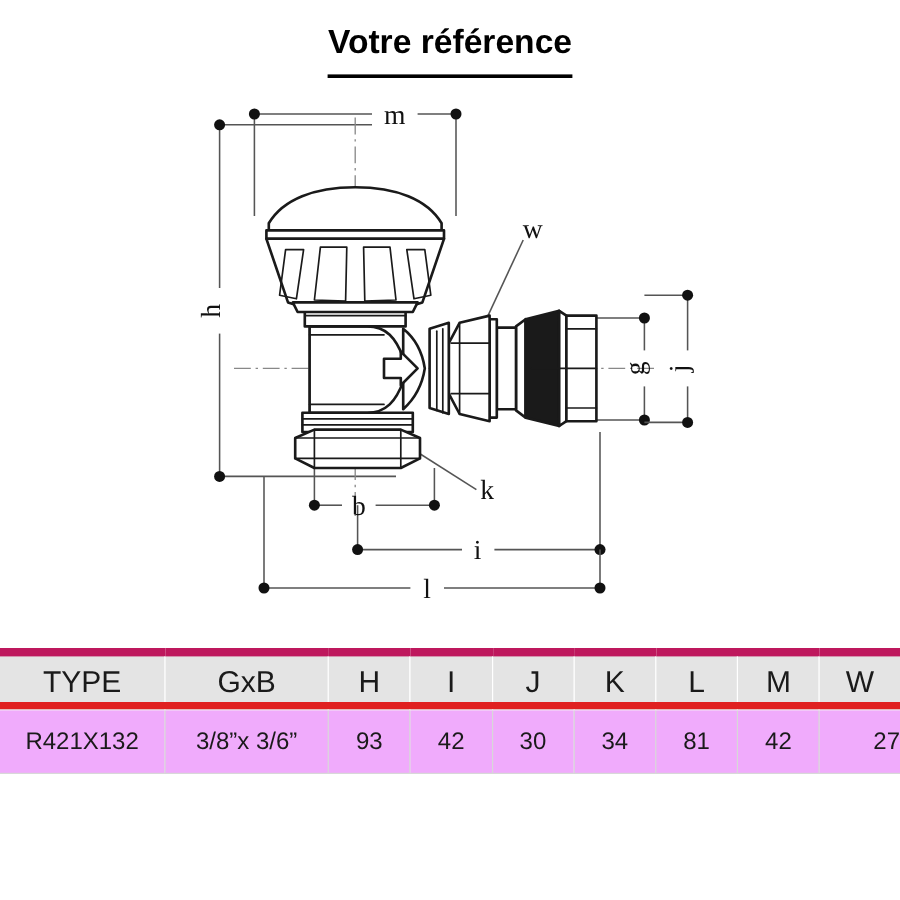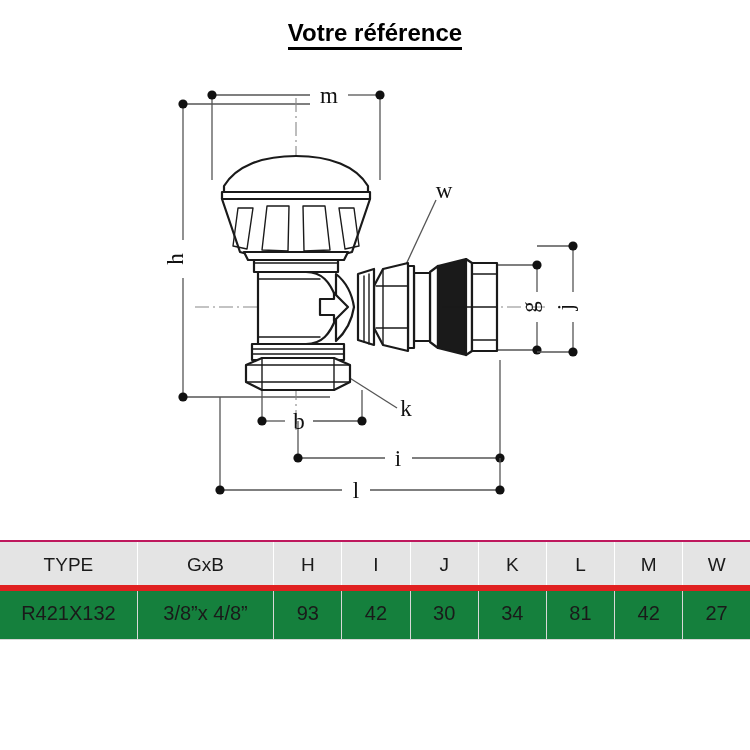--- a/index.html
+++ b/index.html
@@ -26,26 +26,26 @@
   
   #title-wrap {
     position: absolute;
     left: 0;
     top: 20px;
     width: 750px;
     text-align: center;
   }
   #title {
     display: inline-block;
-    font-size: 24px;
+    font-size: 28px;
     font-weight: bold;
     color: #000000;
     letter-spacing: 0px;
     border-bottom: 3px solid #000000;
-    padding-bottom: 1px;
+    padding-bottom: 11px;
     line-height: 1.1;
     font-family: "Liberation Sans", sans-serif;
   }
 
   
   #drawing {
     position: absolute;
     left: 0;
     top: 60px;
     width: 750px;
@@ -64,44 +64,44 @@
     font-family: "Liberation Sans", sans-serif;
   }
   #spec-table col.c-type  { width: 137px; }
   #spec-table col.c-gxb   { width: 136px; }
   #spec-table col.c-num   { width: 68px; }
   #spec-table col.c-numw  { width: 67px; }
 
   #spec-table thead th {
     background: #e4e4e4;
     color: #1a1a1a;
-    font-size: 19px;
+    font-size: 25px;
     font-weight: normal;
     height: 45px;
     text-align: center;
     vertical-align: middle;
     border-right: 1px solid #ffffff;
-    border-top: 2px solid #be185d;
+    border-top: 7px solid #be185d;
     padding: 0;
   }
   #spec-table thead th:last-child { border-right: none; }
 
   #spec-table tbody td {
-    background: #15803d;
+    background: #f0abfc;
     color: #1a1a1a;
     font-size: 20px;
     height: 52px;
     text-align: center;
     vertical-align: middle;
     border-right: 1px solid #d8d8d8;
     border-bottom: 1px solid #d8d8d8;
     padding: 0;
     white-space: nowrap;
   }
-  #spec-table tbody td:last-child { border-right: none; }
+  #spec-table tbody td:last-child { border-right: none; text-align: right; }
 
   #red-rule {
     position: absolute;
     left: 0;
     top: 585px;
     width: 750px;
     height: 6px;
     background: #e02020;
   }
 </style>
@@ -316,21 +316,21 @@
         <th>J</th>
         <th>K</th>
         <th>L</th>
         <th>M</th>
         <th>W</th>
       </tr>
     </thead>
     <tbody>
       <tr>
         <td>R421X132</td>
-        <td>3/8”x 4/8”</td>
+        <td>3/8”x 3/6”</td>
         <td>93</td>
         <td>42</td>
         <td>30</td>
         <td>34</td>
         <td>81</td>
         <td>42</td>
         <td>27</td>
       </tr>
     </tbody>
   </table>

